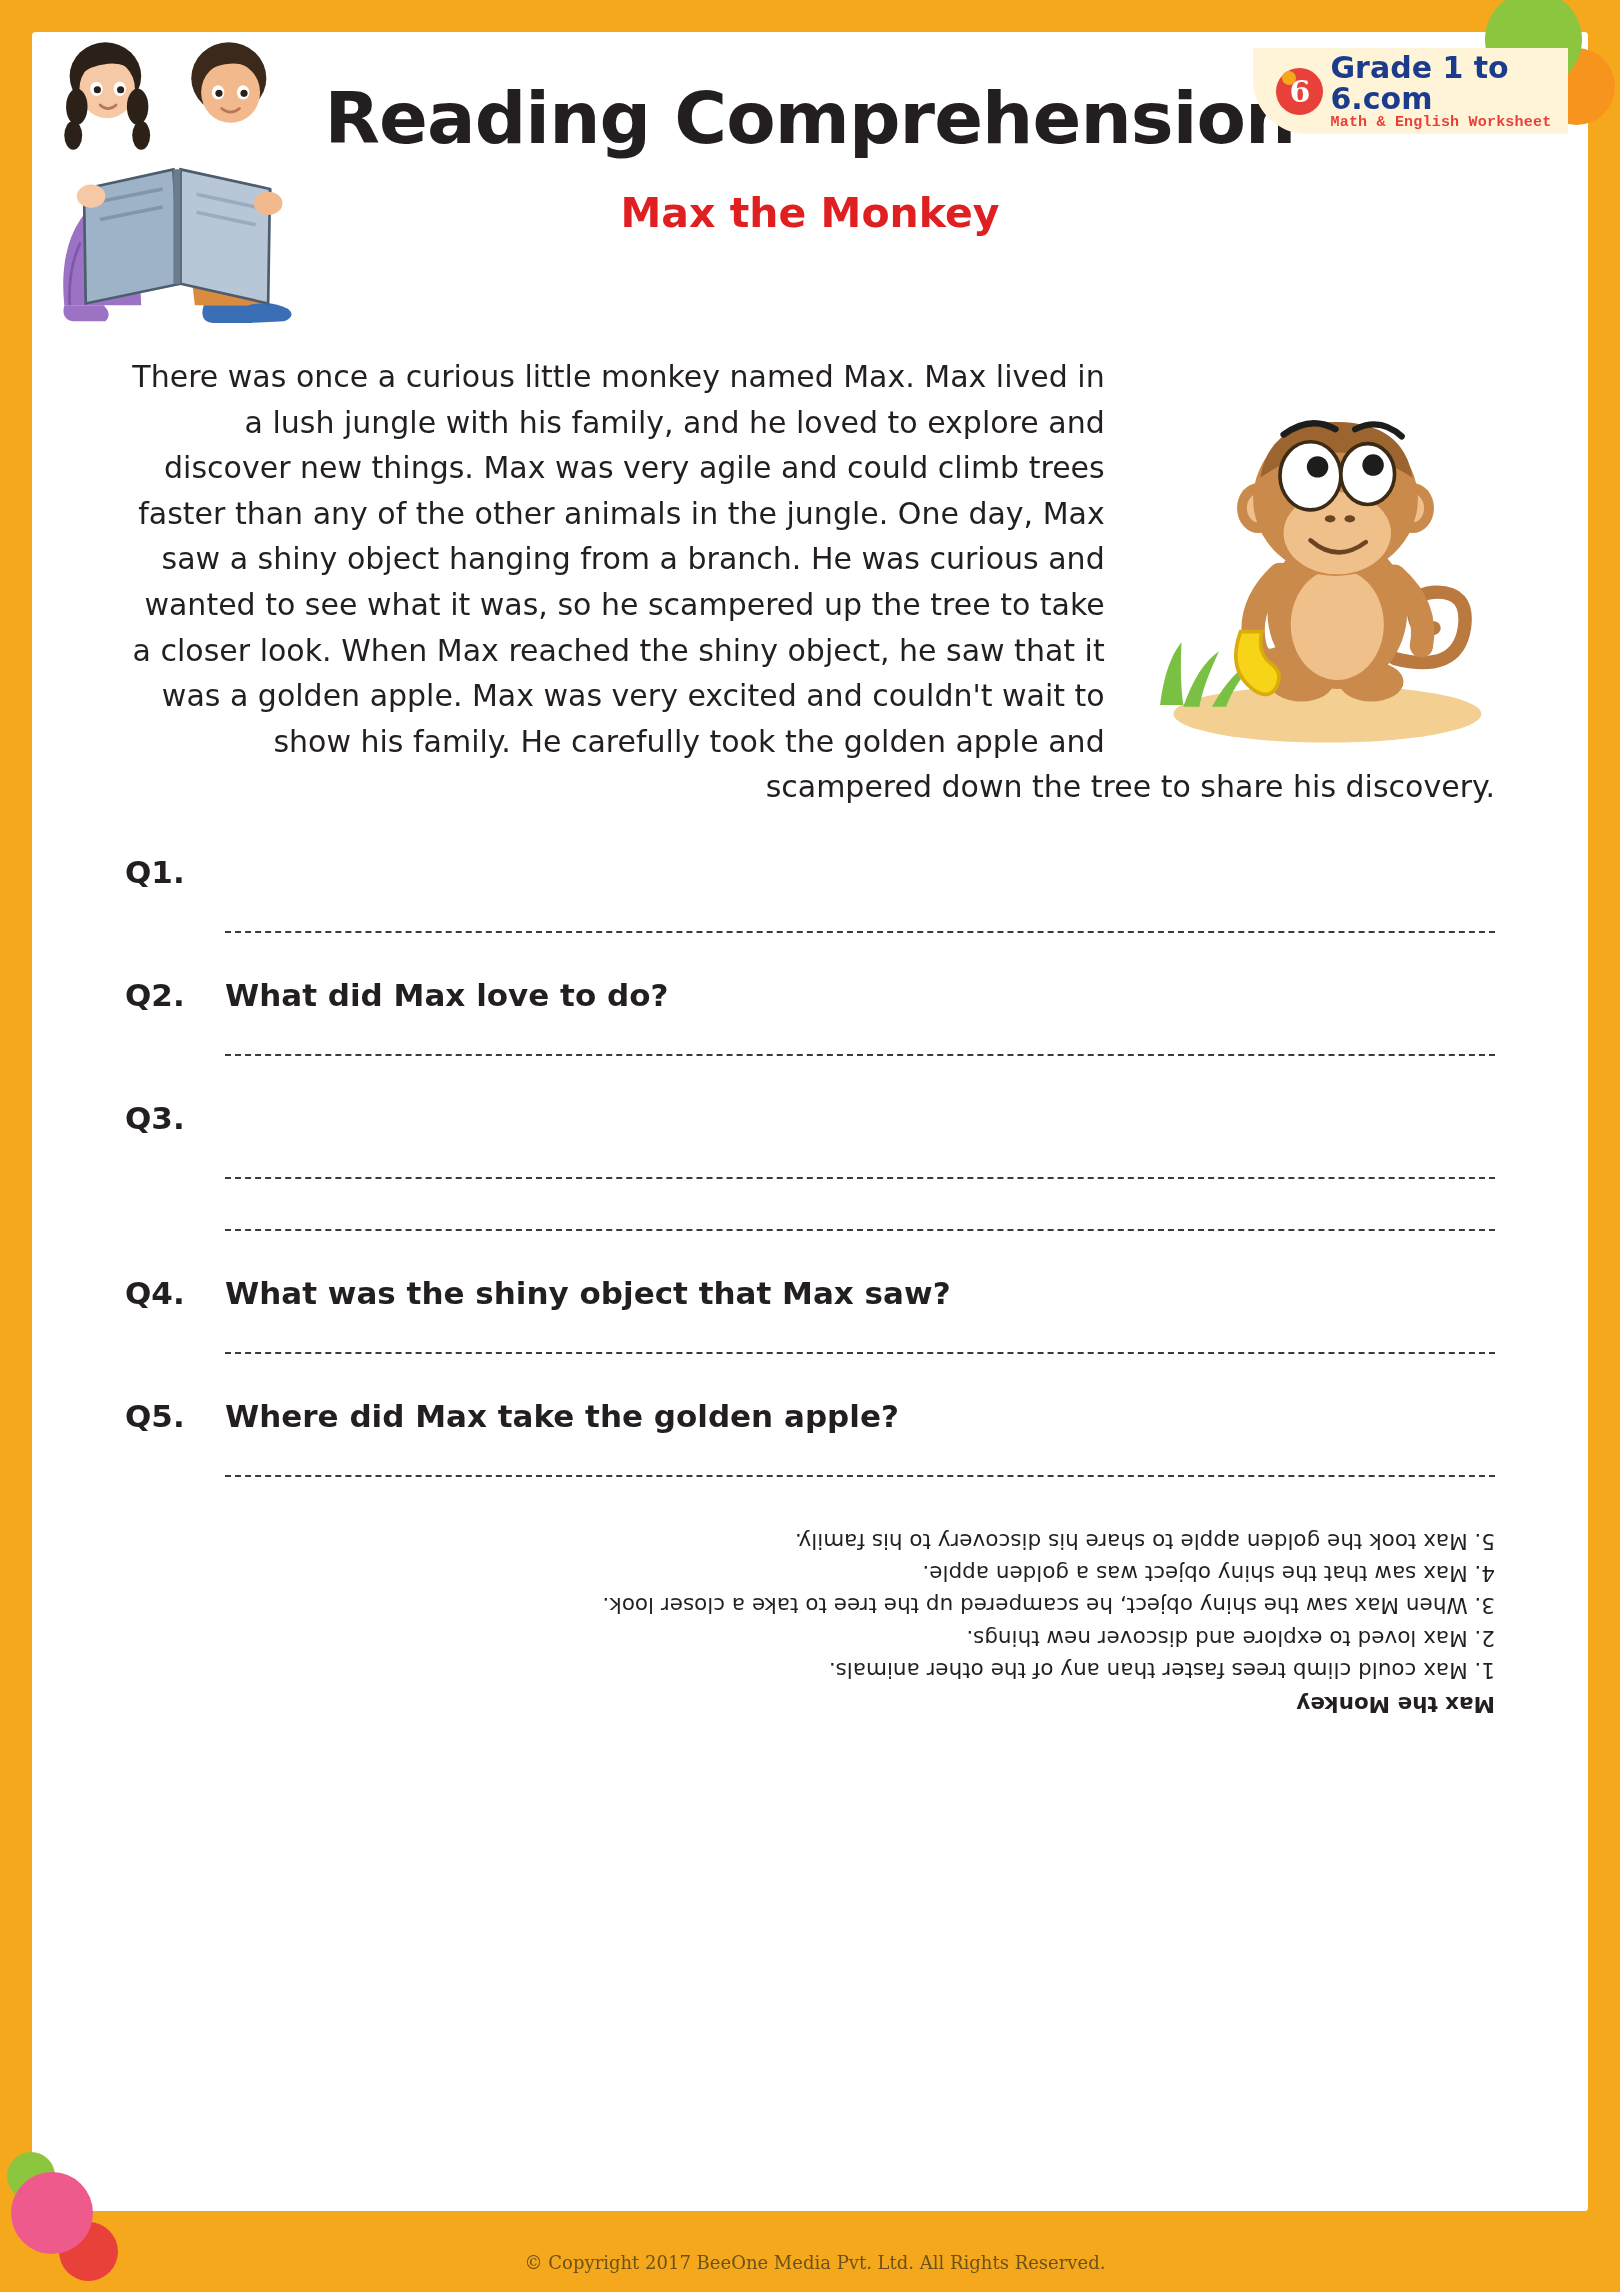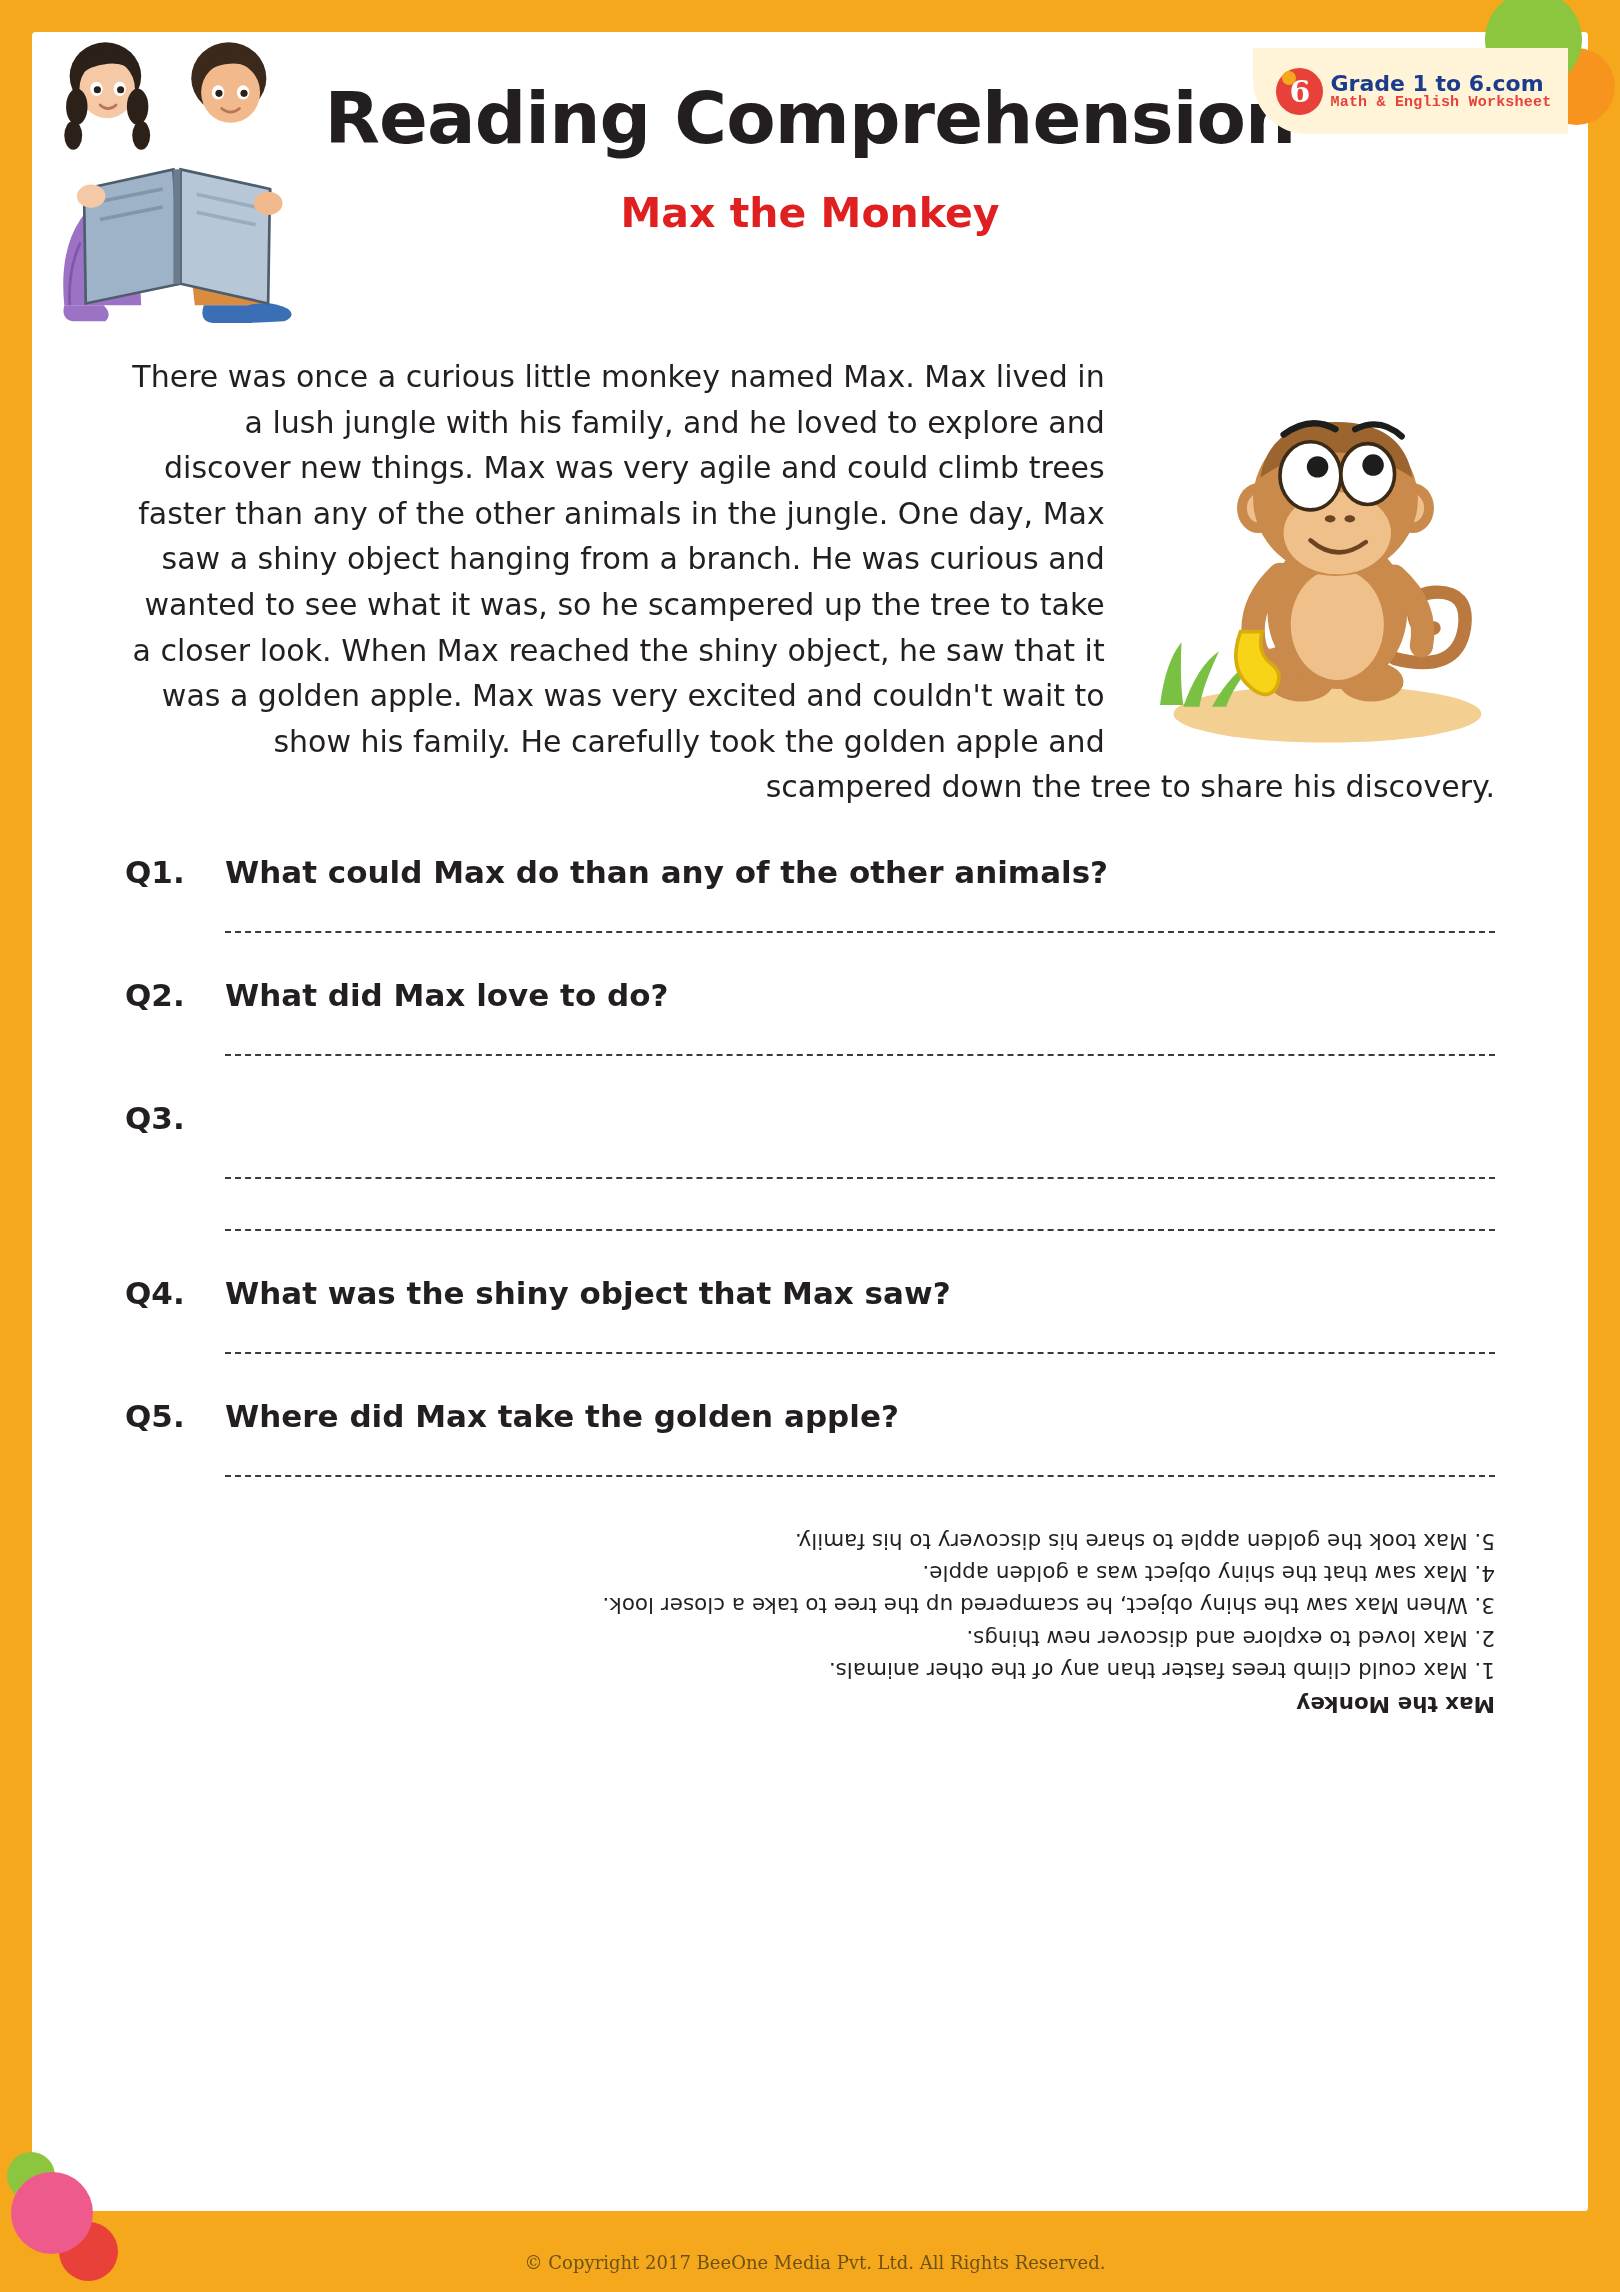--- a/index.html
+++ b/index.html
@@ -133,21 +133,21 @@
     position: absolute;
     left: 5.4px; top: 3.6px;
     width: 14.3px; height: 14.3px;
     border-radius: 50%;
     background: #f5a81c;
   }
   .logo-text { line-height: 1.05; }
   .logo-text .l1 {
     font-family: "DejaVu Sans", sans-serif;
     font-weight: bold;
-    font-size: 22px;
+    font-size: 30px;
     color: #1b3c8c;
   }
   .logo-text .l2 {
     font-family: Liberation Mono, monospace;
     font-weight: bold;
     font-size: 15px;
     color: #e8413a;
     letter-spacing: 0.2px;
   }
 
@@ -358,21 +358,20 @@
         <ellipse cx="250" cy="174" rx="6" ry="4" fill="#6b4423"></ellipse>
         <path d="M206 198 q30 26 62 2" fill="none" stroke="#6b4423" stroke-width="5" stroke-linecap="round"></path>
       </svg>
       <div class="passage">There was once a curious little monkey named Max. Max lived in a lush jungle with his family, and he loved to explore and discover new things. Max was very agile and could climb trees faster than any of the other animals in the jungle. One day, Max saw a shiny object hanging from a branch. He was curious and wanted to see what it was, so he scampered up the tree to take a closer look. When Max reached the shiny object, he saw that it was a golden apple. Max was very excited and couldn't wait to show his family. He carefully took the golden apple and scampered down the tree to share his discovery.</div>
     </div>
 
     <div class="questions">
 
       <div class="q-row">
         <div class="q-num">Q1.</div>
-        <div class="q-text">What could Max do than any of the other animals?</div>
       </div>
       <div class="answer-line"></div>
 
       <div class="q-row">
         <div class="q-num">Q2.</div>
         <div class="q-text">What did Max love to do?</div>
       </div>
       <div class="answer-line"></div>
 
       <div class="q-row">

